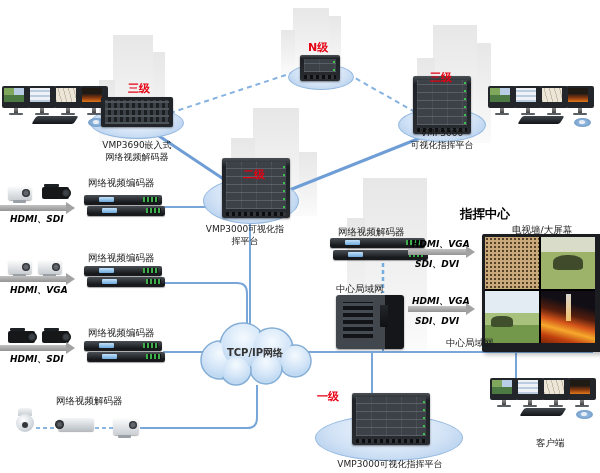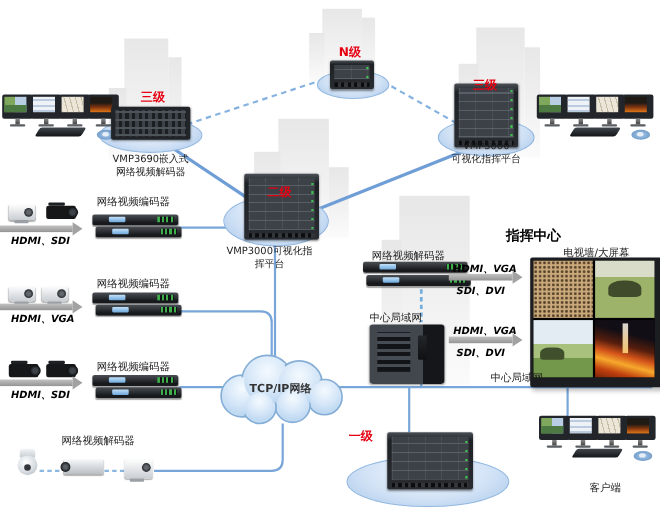--- a/index.html
+++ b/index.html
@@ -288,20 +288,21 @@
     </div>
   </div>
 
   <div class="dlabel" style="left:428px;top:337px;margin-left:18px;">中心局域网</div>
 
   <div class="tier" style="left:317px;top:389px;">一级</div>
   <div class="ped" style="left:315px;top:415px;width:146px;height:44px;"></div>
   <div class="chassis" style="left:352px;top:393px;width:78px;height:52px;">
       <div class="slots"></div>
     </div>
+  <div class="cap" style="left:328px;top:459px;width:124px;">VMP3000可视化指挥平台</div>
 
   <div class="ws" style="left:490px;top:378px;">
     <div class="mon" style="left:0;">
         <div class="scr s1"></div>
       </div>
     <div class="mon" style="left:26px;">
         <div class="scr s2"></div>
       </div>
     <div class="mon" style="left:52px;">
         <div class="scr s3"></div>

